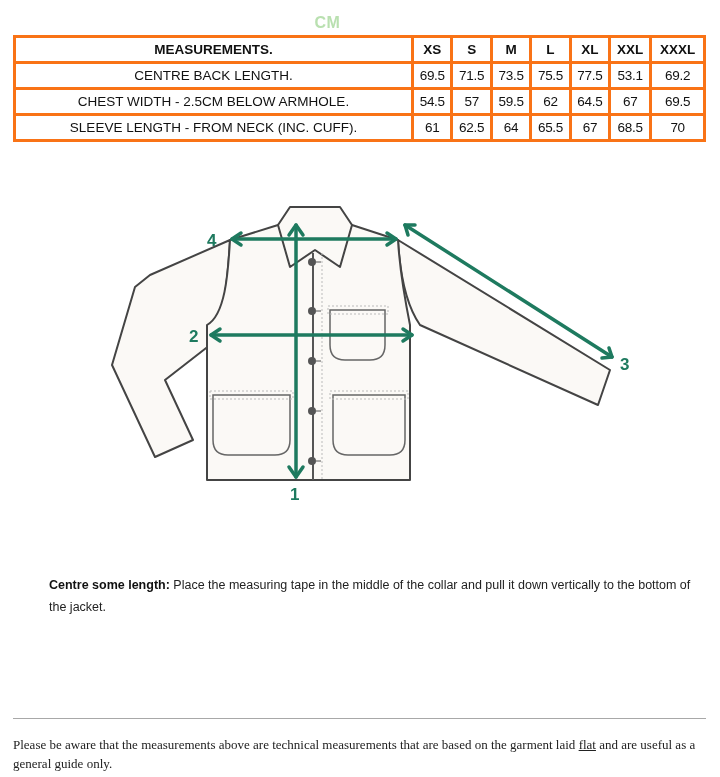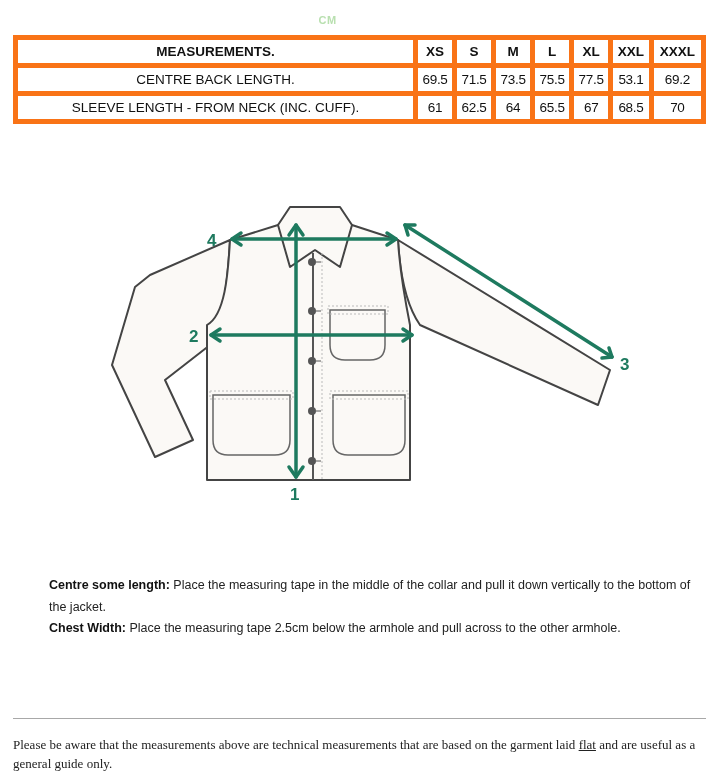--- a/index.html
+++ b/index.html
@@ -1,19 +1,19 @@
 <!DOCTYPE html>
 <html><head>
 <meta charset="utf-8">
 <style>
   html, body { margin: 0; padding: 0; background: #ffffff; }
   body { width: 720px; height: 777px; position: relative; overflow: hidden; font-family: "Liberation Sans", sans-serif; color: #111; }
-  .unit { position: absolute; top: 14px; left: 300px; width: 55px; text-align: center; font-size: 11px; font-weight: bold; color: #b9e0b0; letter-spacing: 0.5px; }
+  .unit { position: absolute; top: 14px; left: 300px; width: 55px; text-align: center; font-size: 16px; font-weight: bold; color: #b9e0b0; letter-spacing: 0.5px; }
   table.size { position: absolute; top: 35px; left: 13px; width: 693px; border-collapse: collapse; font-size: 13.5px; }
-  table.size td { border: 5px solid #f97316; height: 23px; padding: 0; text-align: center; }
+  table.size td { border: 3px solid #f97316; height: 23px; padding: 0; text-align: center; }
   table.size tr.head td { font-weight: bold; }
   table.size td.label { width: 395px; font-weight: normal; }
   table.size td.val { letter-spacing: -0.3px; }
   .diagram { position: absolute; top: 195px; left: 100px; width: 560px; height: 320px; }
   .notes { position: absolute; top: 575px; left: 49px; width: 660px; font-size: 12.5px; line-height: 21.6px; color: #222; font-family: "Liberation Sans", sans-serif; }
   .notes p { margin: 0; }
   .notes b { font-weight: bold; color: #111; }
   .divider { position: absolute; top: 718px; left: 13px; width: 693px; height: 0; border-top: 1px solid #a8a8a8; }
   .disclaimer { position: absolute; top: 735px; left: 13px; width: 690px; font-family: Liberation Serif, serif; font-size: 13px; line-height: 19px; color: #222; }
   .disclaimer a { color: #222; text-decoration: underline; }
@@ -37,20 +37,30 @@
   </tr>
   <tr>
     <td class="label">CENTRE BACK LENGTH.</td>
     <td class="val">69.5</td>
     <td class="val">71.5</td>
     <td class="val">73.5</td>
     <td class="val">75.5</td>
     <td class="val">77.5</td>
     <td class="val">53.1</td>
     <td class="val">69.2</td>
+  </tr>
+  <tr>
+    <td class="label">CHEST WIDTH - 2.5CM BELOW ARMHOLE.</td>
+    <td class="val">54.5</td>
+    <td class="val">57</td>
+    <td class="val">59.5</td>
+    <td class="val">62</td>
+    <td class="val">64.5</td>
+    <td class="val">67</td>
+    <td class="val">69.5</td>
   </tr>
   <tr>
     <td class="label">SLEEVE LENGTH - FROM NECK (INC. CUFF).</td>
     <td class="val">61</td>
     <td class="val">62.5</td>
     <td class="val">64</td>
     <td class="val">65.5</td>
     <td class="val">67</td>
     <td class="val">68.5</td>
     <td class="val">70</td>
@@ -118,18 +128,17 @@
   <g fill="#1e7a5f" font-family="Liberation Sans, sans-serif" font-weight="bold" font-size="17">
     <text x="190" y="305">1</text>
     <text x="89" y="147">2</text>
     <text x="520" y="175">3</text>
     <text x="107" y="51">4</text>
   </g>
 </svg>
 
 <div class="notes">
   <p><b>Centre some length:</b><span> Place the measuring tape in the middle of the collar and pull it down vertically to the bottom of the jacket.</span></p>
-  <p><b>Chest Width:</b><span> Place the measuring tape 2.5cm below the armhole and pull across to the other armhole.</span></p>
 </div>
 
 <div class="divider"></div>
 
 <div class="disclaimer"><span>Please be aware that the measurements above are technical measurements that are based on the garment laid </span><a>flat</a><span> and are useful as a general guide only.</span></div>
 
 </body></html>

